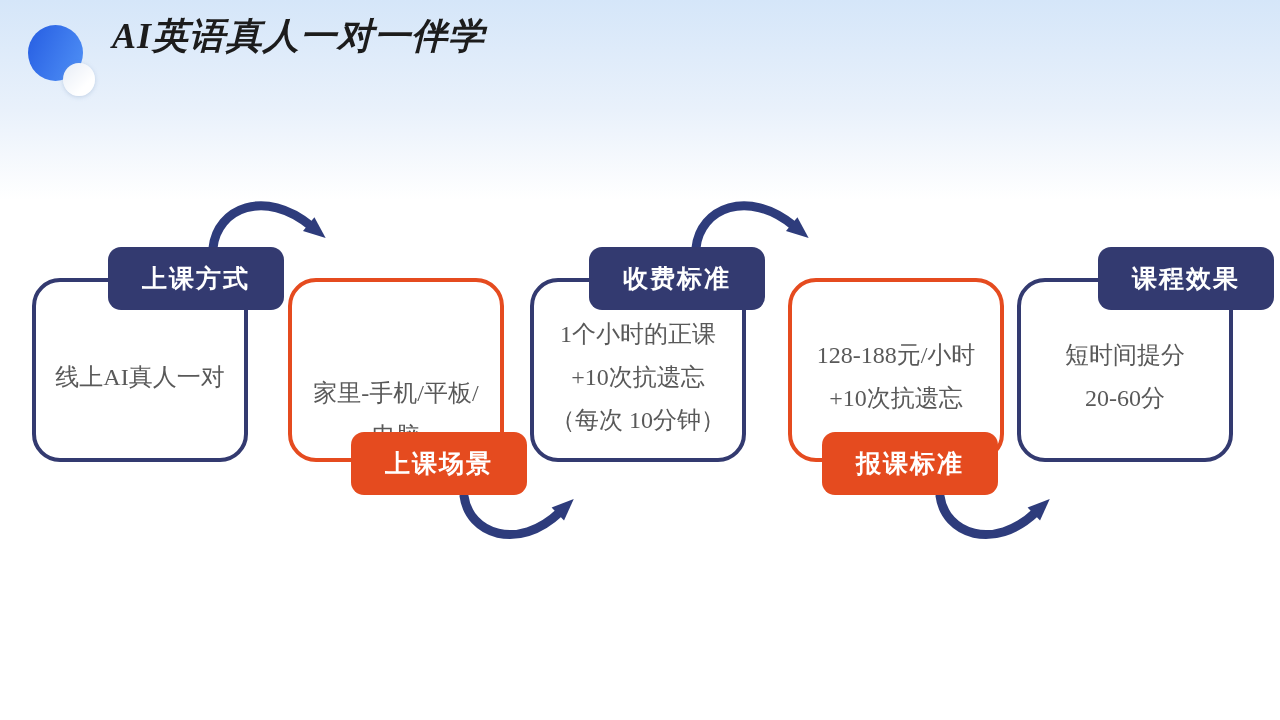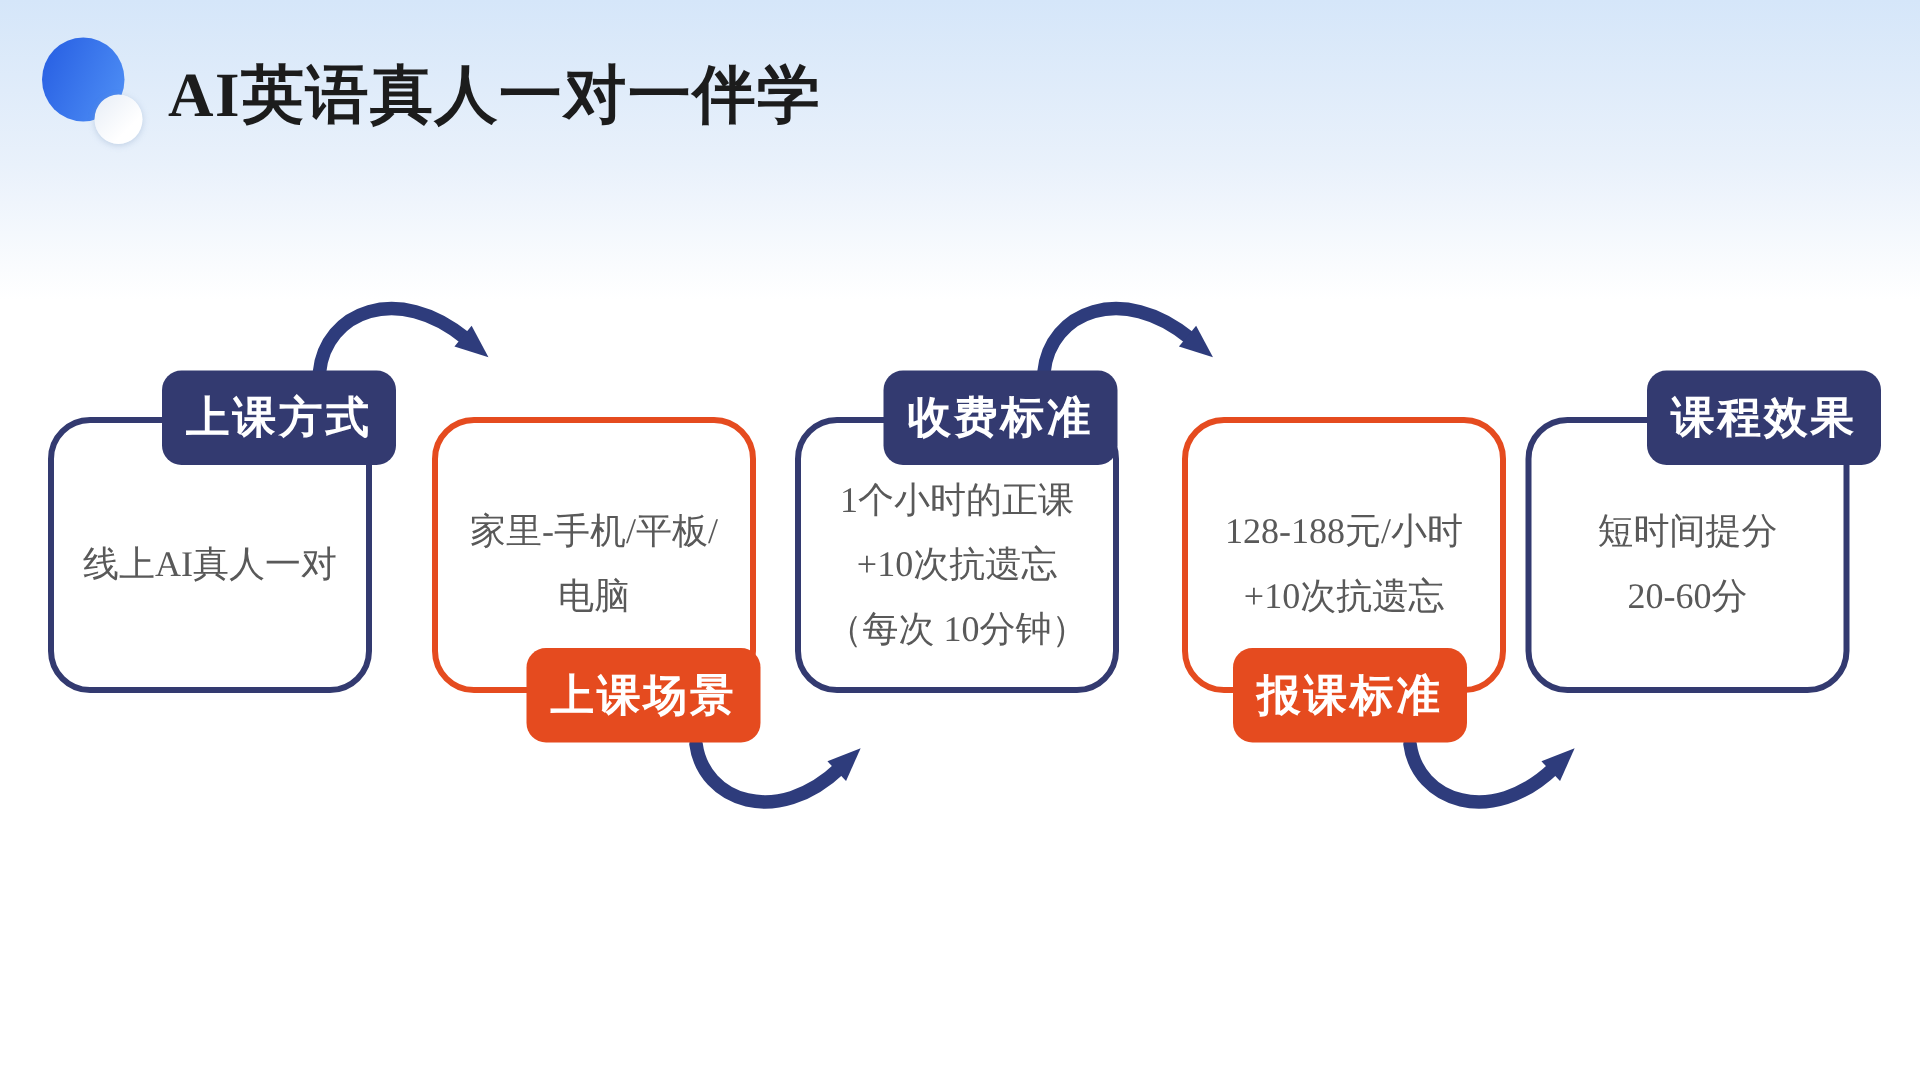--- a/index.html
+++ b/index.html
@@ -18,46 +18,46 @@
   .logo-big{
     position:absolute;left:0;top:0;width:55px;height:56px;border-radius:50%;
     background:linear-gradient(115deg,var(--logo-blue-dark) 10%,var(--logo-blue-light) 90%);
   }
   .logo-small{
     position:absolute;left:35px;top:38px;width:32px;height:33px;border-radius:50%;
     background:linear-gradient(135deg,#e7edf6 0%,#ffffff 70%);
     box-shadow:0 1px 4px rgba(120,150,190,.35);
   }
   .title{
-    position:absolute;left:112px;top:40px;margin:0;
-    font-size:42px;font-weight:bold;color:var(--title-color);
-    letter-spacing:1px;line-height:48px;white-space:nowrap;
+    position:absolute;left:112px;top:12px;margin:0;
+    font-size:36px;font-weight:bold;color:var(--title-color);
+    letter-spacing:1px;line-height:48px;white-space:nowrap;font-style:italic;
   }
 
   
   .diagram{position:absolute;left:0;top:0;width:1280px;height:720px;}
 
   .card{
     position:absolute;top:278px;width:216px;height:184px;
     border-radius:28px;background:transparent;box-sizing:border-box;
     display:flex;align-items:center;justify-content:center;text-align:center;
     z-index:1;
   }
   .card.navy{border:4px solid var(--navy);}
   .card.orange{border:4px solid var(--orange);}
   .card-lines{padding-top:14px;}
   .card-line{
     font-size:24px;line-height:43px;color:var(--text-gray);white-space:nowrap;
   }
-  .c1{left:32px;} .c2{left:288px;} .c3{left:530px;} .c4{left:788px;} .c5{left:1006px;margin-left:11px;}
+  .c1{left:32px;} .c2{left:288px;align-items:flex-end;} .c3{left:530px;} .c4{left:788px;} .c5{left:1006px;margin-left:11px;}
 
   .badge{
-    position:absolute;width:156px;height:63px;border-radius:13px;
+    position:absolute;width:176px;height:63px;border-radius:13px;
     display:flex;align-items:center;justify-content:center;
-    color:#ffffff;font-size:29px;font-weight:bold;letter-spacing:2px;
+    color:#ffffff;font-size:25px;font-weight:bold;letter-spacing:2px;
     z-index:3;white-space:nowrap;
   }
   .badge.navy-bg{background:var(--navy);}
   .badge.orange-bg{background:var(--orange);}
   .b1{left:108px;top:247px;}
   .b2{left:351px;top:432px;}
   .b3{left:589px;top:247px;}
   .b4{left:822px;top:432px;text-align:center;}
   .b5{left:1098px;top:247px;}
 

